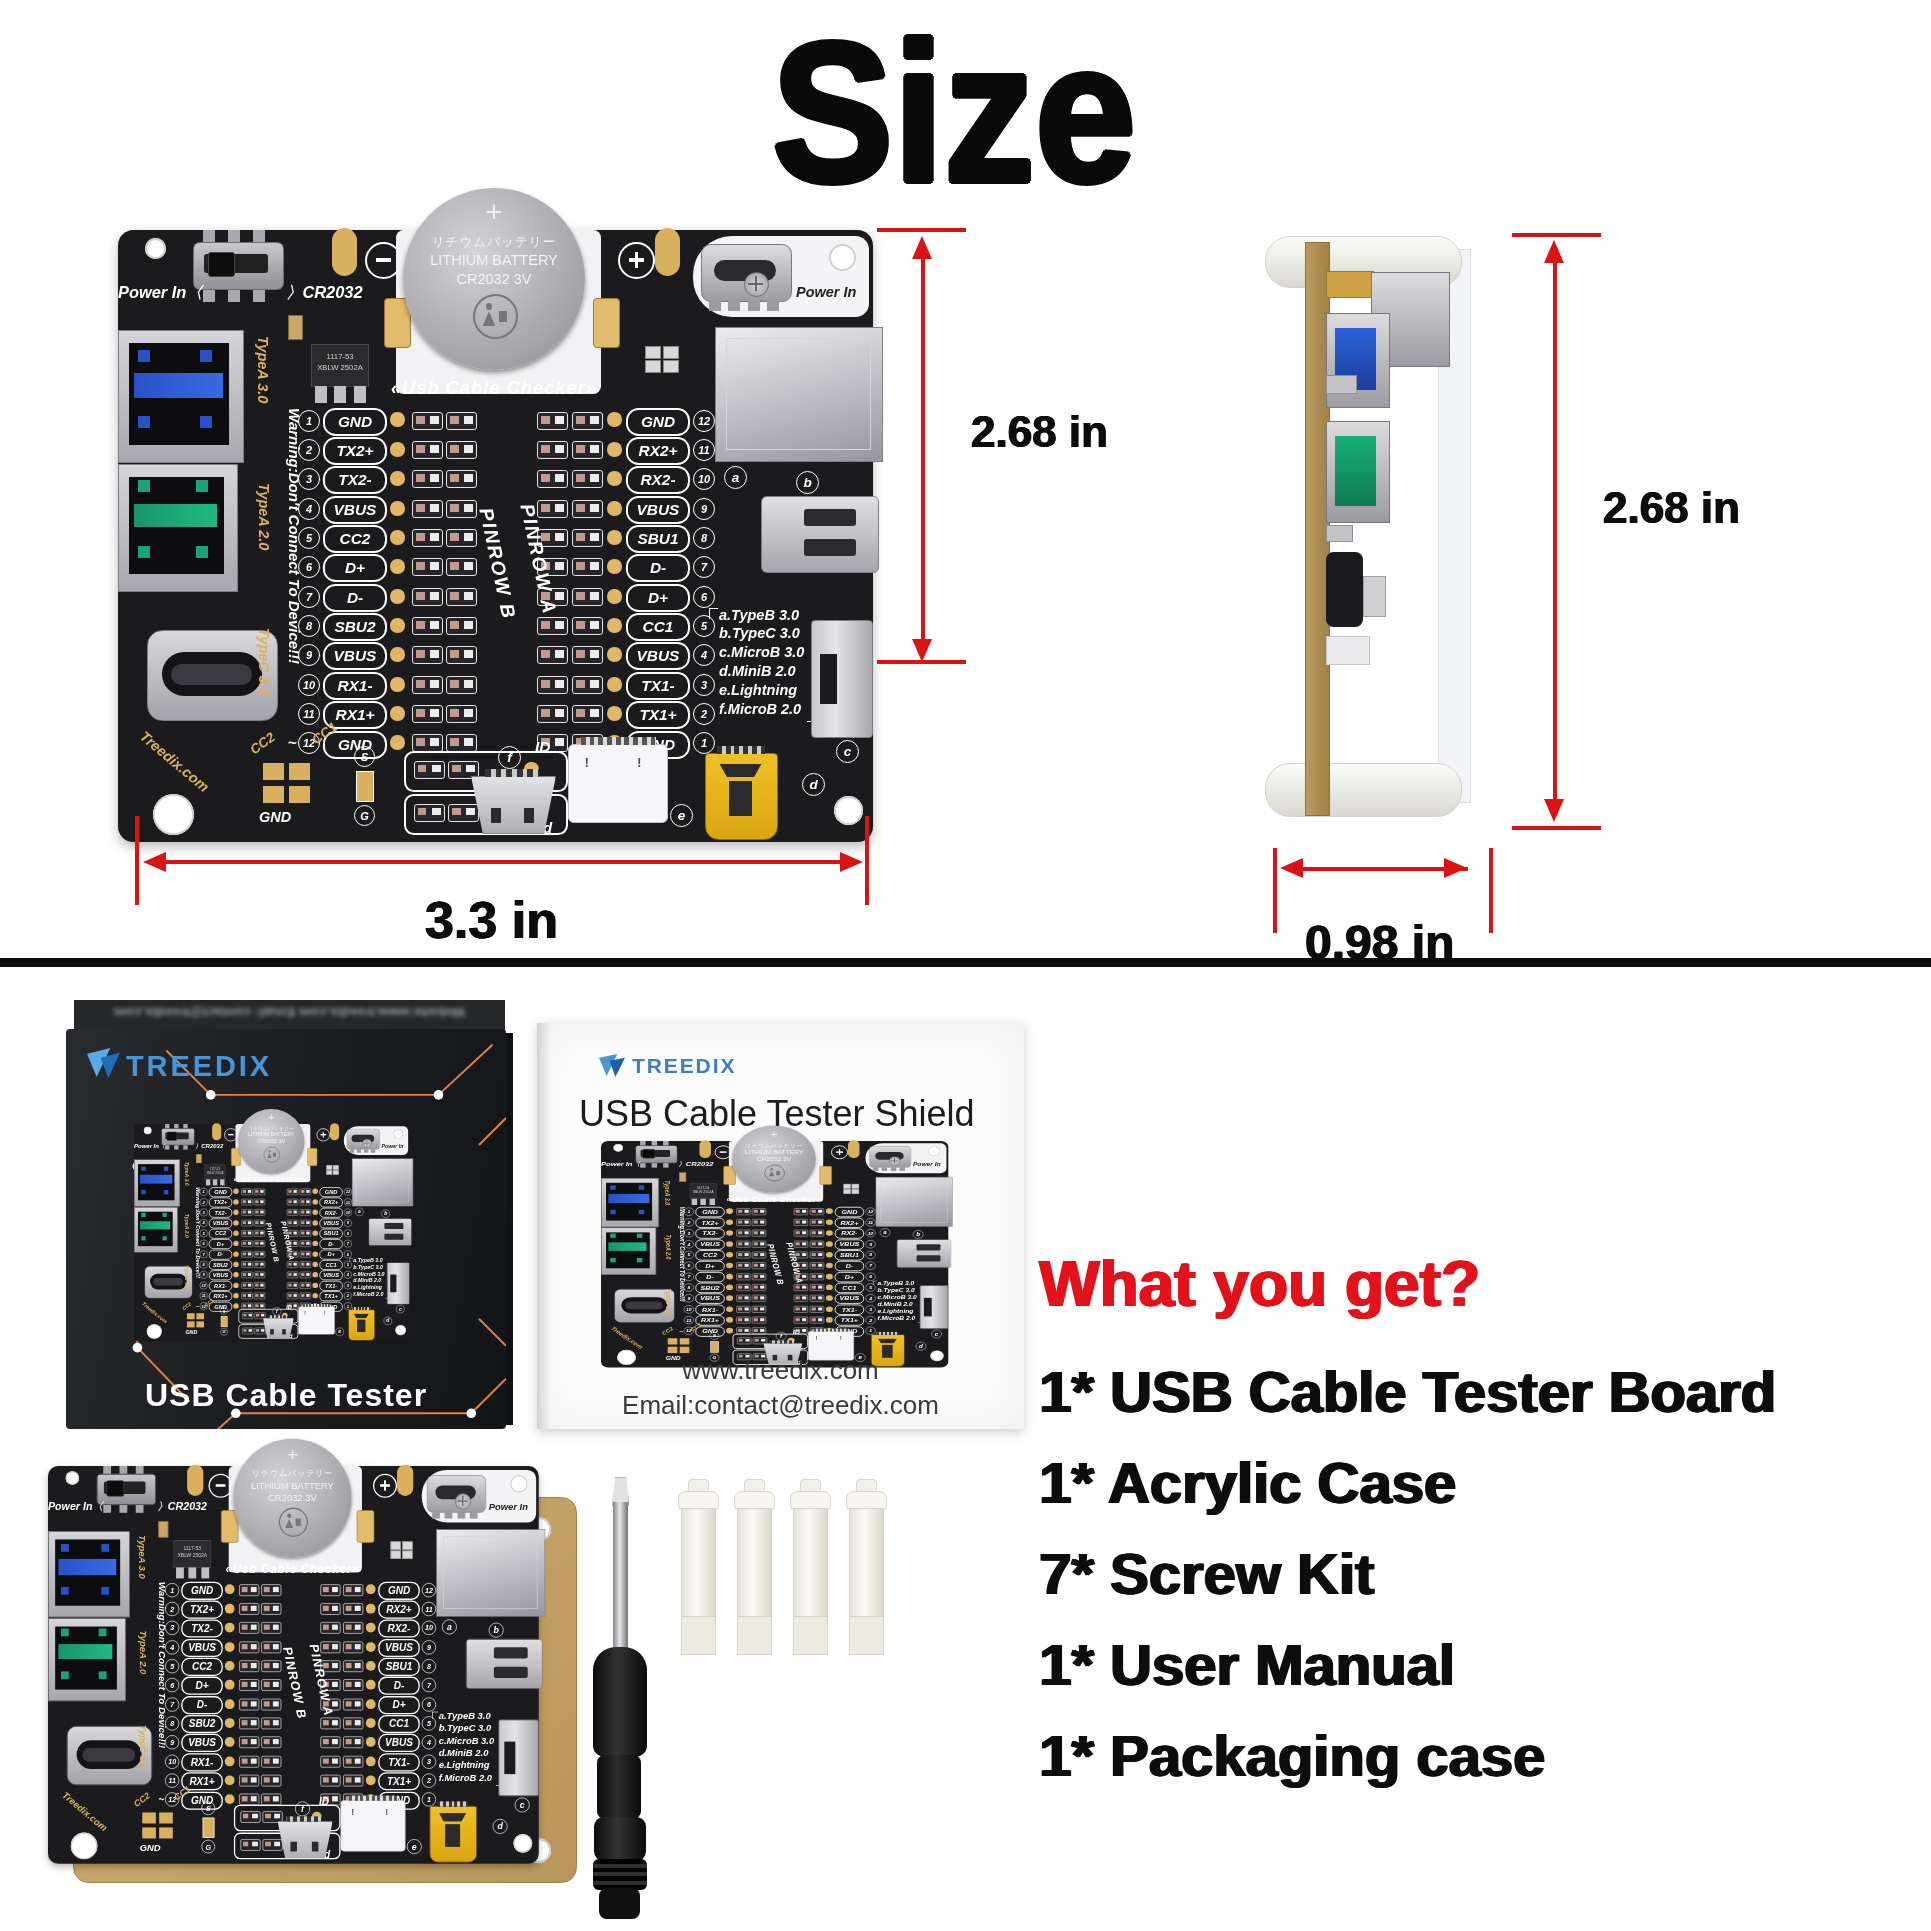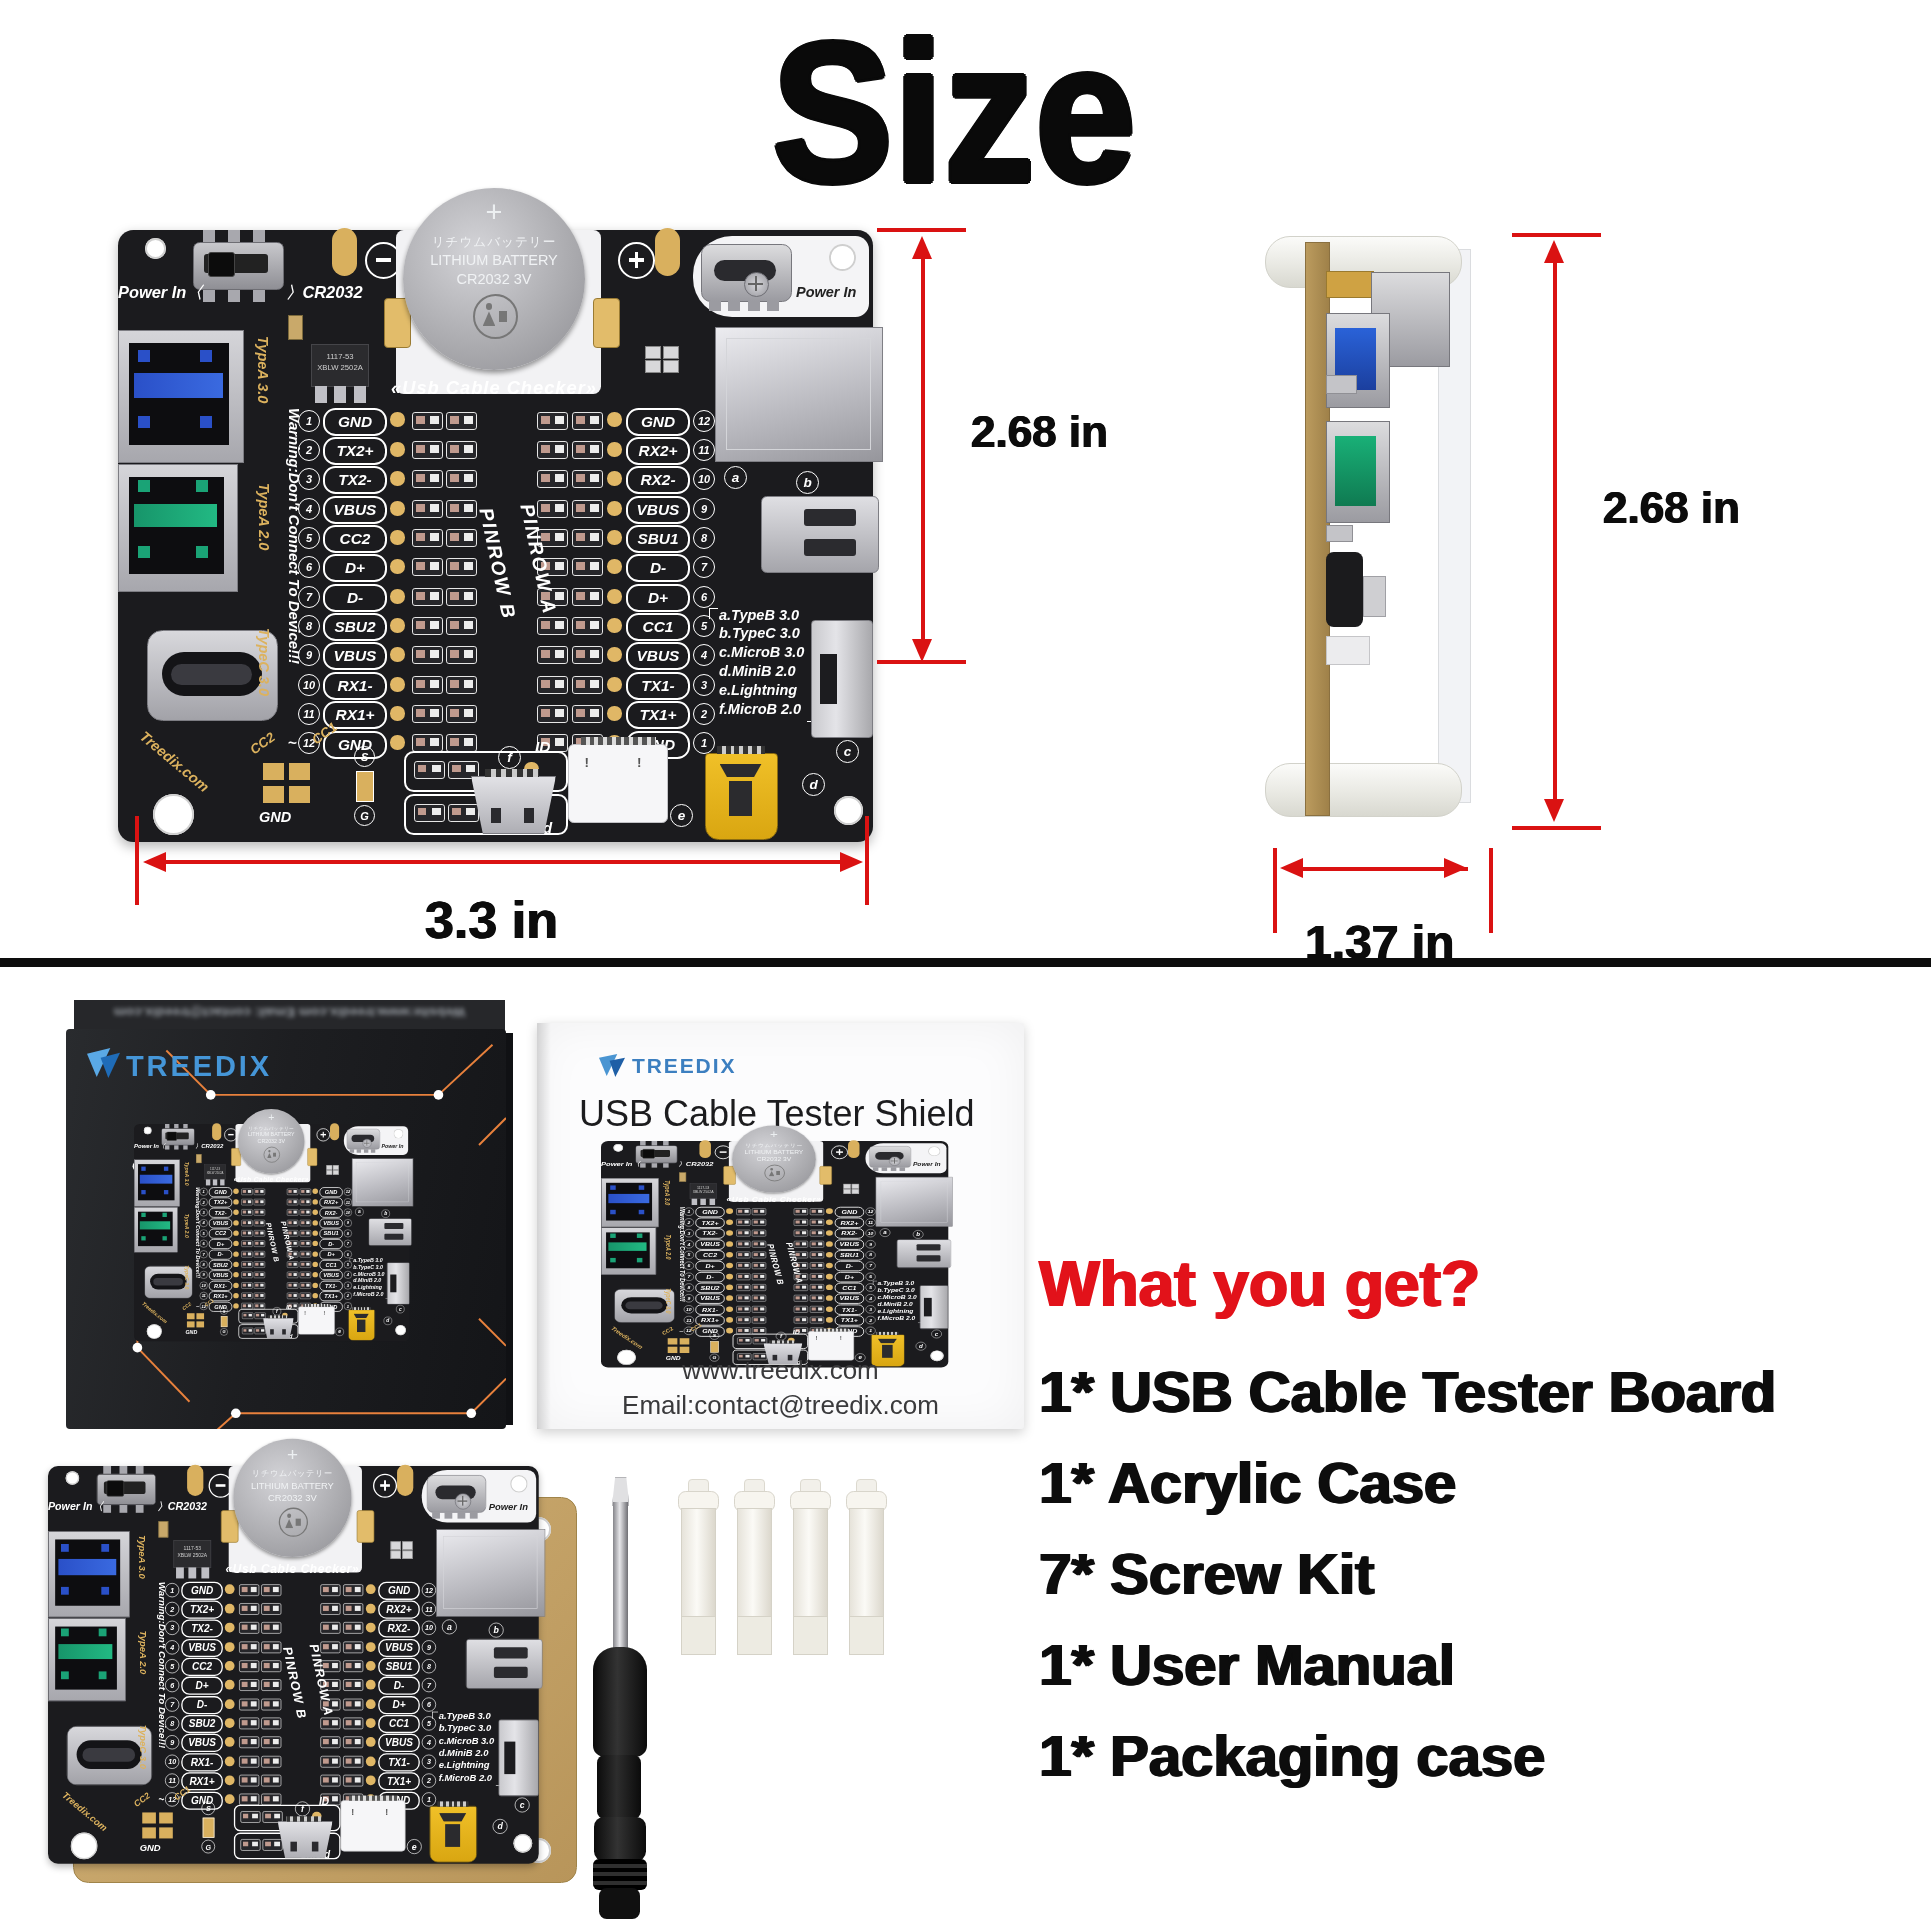--- a/index.html
+++ b/index.html
@@ -400,21 +400,21 @@
     <div class="tick-h" style="left:1512px;top:826px;width:89px;"></div>
     <div class="dim-label" style="left:1603px;top:483px;">2.68 in</div>
   </div>
 
   <div>
     <div class="tick-v" style="left:1273px;top:848px;height:85px;"></div>
     <div class="tick-v" style="left:1489px;top:848px;height:85px;"></div>
     <div class="ah-left" style="left:1280px;top:858px;"></div>
     <div class="hshaft" style="left:1302px;top:867px;width:166px;"></div>
     <div class="ah-right" style="left:1444px;top:858px;"></div>
-    <div class="dim-label" style="left:1305px;top:915px;font-size:48px;">1.37 in</div>
+    <div class="dim-label" style="left:1305px;top:915px;font-size:48px;">0.98 in</div>
   </div>
 
   <div id="divider"></div>
 
   <div id="box">
     <div class="flap">
       <div class="flap-text">Website:www.treedix.com Email: contact@treedix.com</div>
     </div>
     <div class="edge"></div>
     <div class="face">
@@ -714,20 +714,21 @@
             <div style="position: absolute; left: 68px; top: 9.7px; font-size: 13.5px; color: rgb(85, 85, 85); font-weight: bold;">!</div>
           </div>
           <div class="pletter" style="position: absolute; left: 552px; top: 574px;">e</div>
           <div style="position: absolute; left: 587px; top: 523px; width: 71px; height: 85px; background: linear-gradient(rgb(240, 192, 40), rgb(217, 166, 17)); border: 1.9px solid rgb(141, 109, 16); border-radius: 3.9px 3.9px 13.5px 13.5px;">
             <div style="position: absolute; left: 13.5px; top: 9.7px; width: 42px; height: 13.5px; background: rgb(43, 43, 46); clip-path: polygon(0px 0px, 100% 0px, 82% 100%, 18% 100%);"></div>
             <div style="position: absolute; left: 23px; top: 27px; width: 23px; height: 35px; background: rgb(43, 43, 46);"></div>
           </div>
           <div style="position: absolute; left: 599px; top: 516px; width: 48px; height: 7.7px; background: repeating-linear-gradient(90deg, rgb(51, 51, 51) 0px, rgb(51, 51, 51) 4.8px, rgb(204, 204, 204) 4.8px, rgb(204, 204, 204) 8.7px);"></div>
           <div class="pletter" style="position: absolute; left: 684px; top: 543px;">d</div>
         </div>
+      <div class="product">USB Cable Tester</div>
     </div>
   </div>
 
   <div id="manual">
     <div class="fold"></div>
     <svg class="logo-mark" style="left:60px;top:29px;" width="29" height="26" viewBox="0 0 30 27">
       <polygon points="2,6 21,2 10,25" fill="#4a95d2"></polygon>
         <polygon points="13,9 29,6 19,26" fill="#1f5fa6"></polygon>
     </svg>
     <div class="logo-text">TREEDIX</div>

